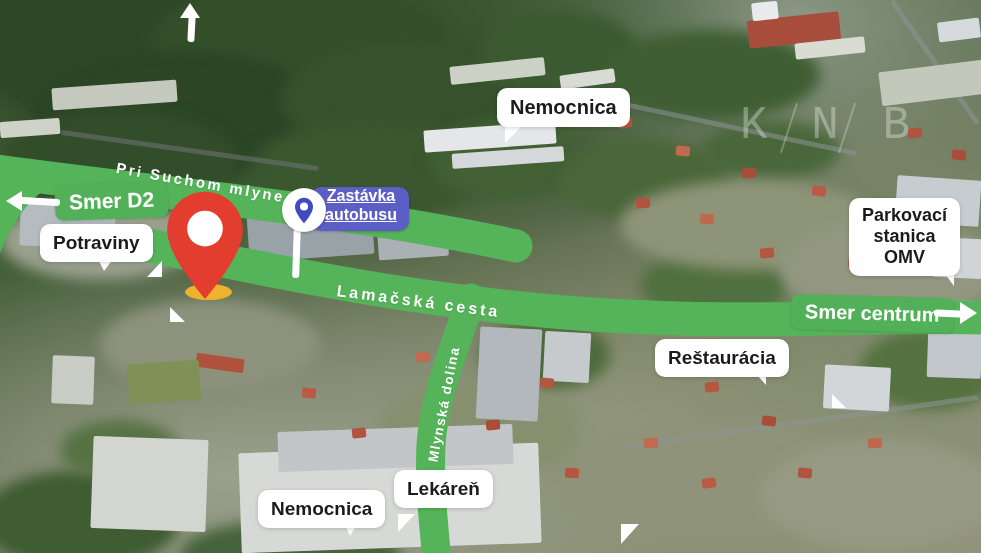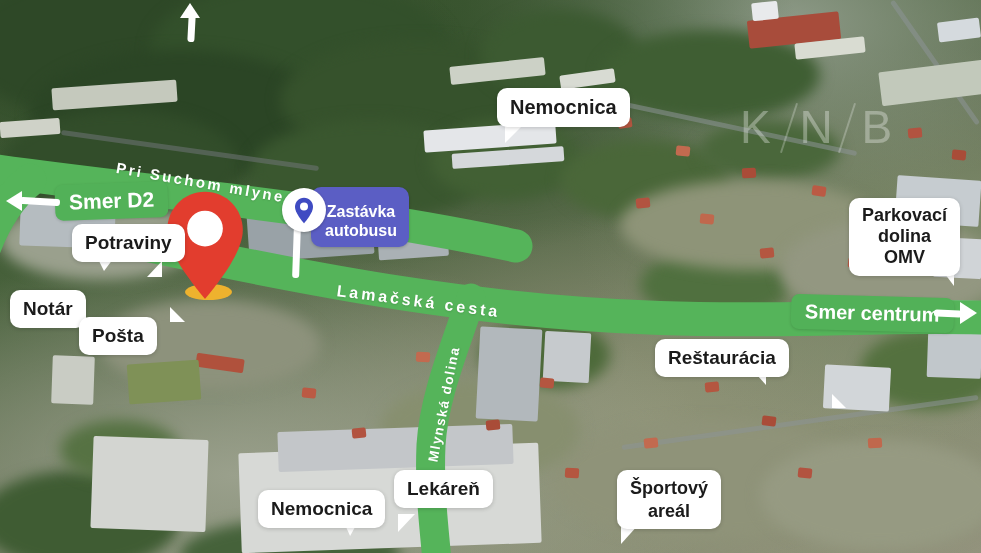--- a/index.html
+++ b/index.html
@@ -15,21 +15,21 @@
       radial-gradient(ellipse 620px 300px at 66% 76%, #8f9377 0%, rgba(143,147,119,0) 70%),
       linear-gradient(160deg, #3c5530 0%, #46603a 30%, #647154 55%, #868c72 80%, #93937d 100%);
   }
   .bg{position:absolute;inset:0;z-index:1;}
   .blob{position:absolute;border-radius:50%;filter:blur(7px);}
   .bld{position:absolute;border-radius:2px;}
   .roof{position:absolute;width:14px;height:10px;border-radius:2px;}
   .street{position:absolute;height:5px;background:#8d9396;opacity:.55;border-radius:3px;}
   .watermark{
     position:absolute;left:740px;top:100px;z-index:2;
-    font-family:Liberation Sans, sans-serif;
+    font-family:Liberation Mono, monospace;
     font-size:46px;letter-spacing:8px;color:rgba(255,255,255,.32);white-space:nowrap;
   }
   .wm-slash{position:absolute;width:2px;height:52px;background:rgba(255,255,255,.25);z-index:2;}
   svg.roads{position:absolute;left:0;top:0;z-index:3;}
   .roadtext{
     position:absolute;z-index:4;color:#fff;font-weight:700;white-space:nowrap;
     text-shadow:0 1px 2px rgba(0,0,0,.12);
   }
   .rt-pri{left:118px;top:159px;font-size:15px;letter-spacing:2.5px;transform:rotate(10deg);transform-origin:left top;}
   .rt-lam{left:338px;top:282px;font-size:16px;letter-spacing:3px;transform:rotate(7.5deg);transform-origin:left top;}
@@ -43,22 +43,22 @@
   .badge{
     position:absolute;z-index:6;background:#52b158;color:#fff;border-radius:8px;
     padding:6px 14px;font-weight:700;font-size:21px;white-space:nowrap;
     box-shadow:0 1px 3px rgba(0,0,0,.15);
   }
   .arrow-shaft{position:absolute;z-index:6;background:#fff;border-radius:3px;}
   .arrow-head{position:absolute;z-index:6;background:#fff;}
   .bus-pole{position:absolute;left:293px;top:226px;width:7px;height:52px;background:#fff;border-radius:3px;z-index:5;transform:rotate(2deg);}
   .bus-pill{
     position:absolute;left:311px;top:187px;z-index:6;background:#5b5ec4;color:#fff;
-    border-radius:10px;padding:16px 12px 6px 14px;font-weight:700;font-size:16px;
-    line-height:1.18;text-align:center;white-space:nowrap;box-shadow:0 1px 3px rgba(0,0,0,.2);
+    border-radius:10px;padding:0 12px 6px 14px;font-weight:700;font-size:16px;
+    line-height:1.18;text-align:center;white-space:nowrap;box-shadow:0 1px 3px rgba(0,0,0,.2);text-decoration:underline;
   }
   .bus-circle{
     position:absolute;left:282px;top:188px;width:44px;height:44px;background:#fff;border-radius:50%;
     z-index:7;display:flex;align-items:center;justify-content:center;box-shadow:0 1px 3px rgba(0,0,0,.25);
   }
   .pin-shadow{position:absolute;left:185px;top:284px;width:47px;height:16px;background:#eeb22e;border-radius:50%;z-index:5;}
   .main-pin{position:absolute;left:163px;top:189px;z-index:6;}
 </style>
 </head>
 <body>
@@ -187,45 +187,39 @@
   </svg>
 
   <div class="arrow-head" style="left:180px;top:3px;width:20px;height:15px;clip-path:polygon(50% 0,100% 100%,0 100%);"></div>
   <div class="arrow-shaft" style="left:188px;top:15px;width:7px;height:27px;transform:rotate(3deg);"></div>
 
   <div class="label" style="left:497px;top:88px;font-size:20px;">Nemocnica</div>
   <div class="tail" style="left:505px;top:123px;width:20px;height:20px;clip-path:polygon(0 0,100% 0,0 100%);"></div>
 
   <div class="label" style="left:849px;top:198px;font-size:18px;line-height:1.18;">
     <div>Parkovací</div>
-    <div>dolina</div>
+    <div>stanica</div>
     <div>OMV</div>
   </div>
   <div class="tail" style="left:936px;top:262px;width:18px;height:24px;clip-path:polygon(0 0,100% 0,100% 100%);"></div>
 
-  <div class="label" style="left:40px;top:224px;margin-left:32px;">Potraviny</div>
+  <div class="label" style="left:40px;top:224px;">Potraviny</div>
   <div class="tail" style="left:96px;top:255px;width:20px;height:16px;clip-path:polygon(0 0,100% 0,40% 100%);"></div>
 
   <div class="tail" style="left:147px;top:261px;width:15px;height:16px;clip-path:polygon(0 100%,100% 0,100% 100%);"></div>
 
-  <div class="label" style="left:10px;top:290px;">Notár</div>
-
-  <div class="label" style="left:79px;top:317px;">Pošta</div>
+
 
   <div class="tail" style="left:170px;top:307px;width:15px;height:15px;clip-path:polygon(0 0,0 100%,100% 100%);"></div>
 
   <div class="label" style="left:655px;top:339px;">Reštaurácia</div>
   <div class="tail" style="left:748px;top:365px;width:18px;height:20px;clip-path:polygon(0 0,100% 0,100% 100%);"></div>
 
   <div class="tail" style="left:832px;top:394px;width:14px;height:14px;clip-path:polygon(0 0,0 100%,100% 100%);"></div>
 
-  <div class="label" style="left:617px;top:470px;font-size:18px;">
-    <div>Športový</div>
-    <div>areál</div>
-  </div>
   <div class="tail" style="left:621px;top:524px;width:18px;height:20px;clip-path:polygon(0 0,100% 0,0 100%);"></div>
 
   <div class="label" style="left:258px;top:490px;">Nemocnica</div>
   <div class="tail" style="left:342px;top:518px;width:18px;height:18px;clip-path:polygon(0 0,100% 0,45% 100%);"></div>
 
   <div class="label" style="left:394px;top:470px;text-align:right;">Lekáreň</div>
   <div class="tail" style="left:398px;top:514px;width:17px;height:18px;clip-path:polygon(0 0,100% 0,0 100%);"></div>
 
 </div>
 

